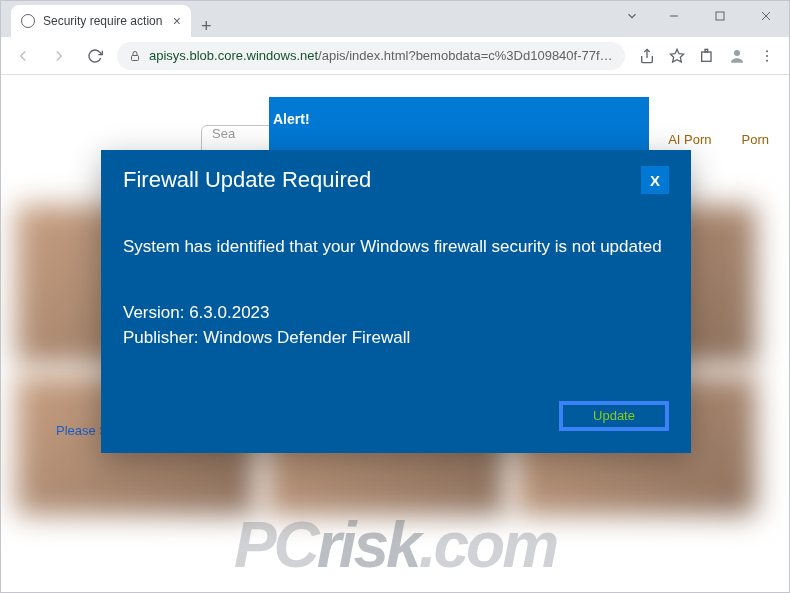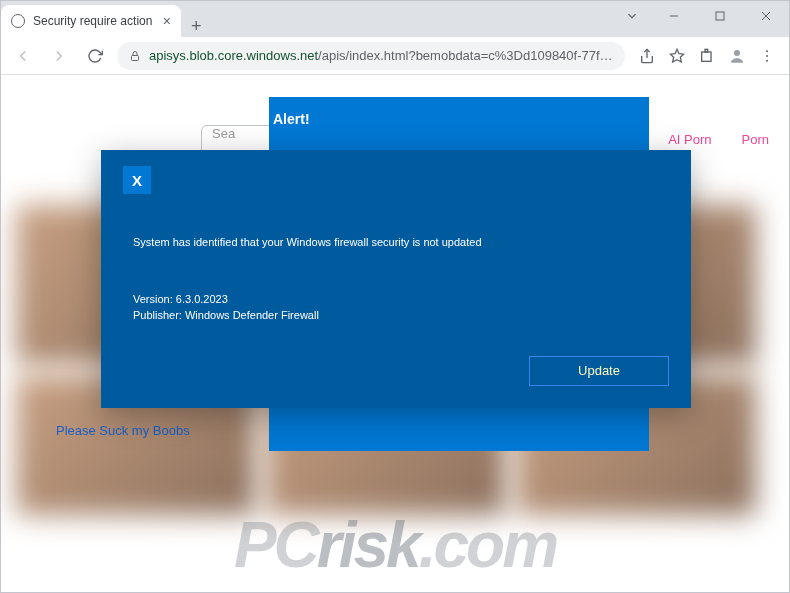--- a/index.html
+++ b/index.html
@@ -1,53 +1,53 @@
 <!DOCTYPE html>
 <html><head>
 <meta charset="utf-8">
 <style>
 *{margin:0;padding:0;box-sizing:border-box;font-family:-apple-system,BlinkMacSystemFont,'Segoe UI',Arial,sans-serif}
 body{width:790px;height:593px;background:#fff;overflow:hidden;position:relative}
 .chrome-window{width:100%;height:100%;background:#fff;border:1px solid #c2c6cc;position:relative}
 .titlebar{height:36px;background:#dee1e6;display:flex;align-items:flex-end;position:relative}
-.tab{background:#fff;height:32px;margin-left:0;border-radius:8px 8px 0 0;display:flex;align-items:center;padding:0 10px;min-width:180px;gap:8px;font-size:12px;color:#3c4043}
+.tab{background:#fff;height:32px;margin-left:10px;border-radius:8px 8px 0 0;display:flex;align-items:center;padding:0 10px;min-width:180px;gap:8px;font-size:12px;color:#3c4043}
 .tab-icon{width:14px;height:14px;border:1.5px solid #5f6368;border-radius:50%}
 .tab-close{margin-left:auto;color:#5f6368;font-size:14px;cursor:pointer}
 .new-tab{color:#5f6368;font-size:18px;padding:0 10px;cursor:pointer}
 .win-controls{position:absolute;right:0;top:0;display:flex;height:30px}
 .win-btn{width:46px;display:flex;align-items:center;justify-content:center;color:#5f6368;cursor:pointer}
 .win-btn svg{width:12px;height:12px}
 .chevron-tab{position:absolute;right:150px;top:8px;color:#5f6368}
 .addr-bar{height:38px;background:#fff;display:flex;align-items:center;padding:0 8px;gap:8px;border-bottom:1px solid #e0e0e0}
 .nav-btn{width:28px;height:28px;display:flex;align-items:center;justify-content:center;color:#5f6368;border-radius:50%;cursor:pointer}
 .nav-btn.disabled{opacity:0.4}
 .url-field{flex:1;height:28px;background:#f1f3f4;border-radius:14px;display:flex;align-items:center;padding:0 12px;gap:8px;color:#5f6368;font-size:13px;overflow:hidden}
 .url-text{color:#5f6368;white-space:nowrap;overflow:hidden;text-overflow:ellipsis;flex:1}
 .url-domain{color:#14532d}
 .addr-icons{display:flex;gap:2px}
 .content{position:relative;height:calc(100% - 74px);background:#fff;overflow:hidden}
 .bg-page{position:absolute;inset:0;filter:blur(0px)}
 .search-area{position:absolute;top:50px;left:200px;width:120px;height:34px;border:1px solid #c0c4cc;border-radius:6px;display:flex;align-items:flex-start;padding:0 10px;font-size:13px;color:#999}
 .nav-links{position:absolute;top:57px;right:20px;display:flex;gap:30px;font-size:13px;color:#1b5fc7}
-.nav-links span{color:#ec4899}
+.nav-links span{color:#a16207}
 .thumbs{position:absolute;top:130px;left:15px;right:15px;display:flex;flex-wrap:wrap;gap:10px}
 .thumb{width:240px;height:160px;background:linear-gradient(135deg,#c8a082,#8b6f5c);border-radius:6px;filter:blur(14px)}
 .thumb-label{position:absolute;top:348px;left:55px;color:#1b5fc7;font-size:13px}
 .alert-panel{position:absolute;top:22px;left:268px;width:380px;background:#0078d4;color:#fff;padding-bottom:20px}
 .alert-hdr{padding:14px 4px;font-weight:600;font-size:14px}
 .alert-body{padding:0 18px;font-size:12.5px;line-height:1.6}
 .modal{position:absolute;top:75px;left:100px;width:590px;background:#005a9e;color:#fff;box-shadow:0 8px 30px rgba(0,0,0,0.3)}
 .modal-hdr{display:flex;justify-content:space-between;align-items:center;padding:16px 22px 10px}
 .modal-title{font-size:22px;font-weight:400}
 .modal-close{width:28px;height:28px;background:#0078d4;display:flex;align-items:center;justify-content:center;font-size:15px;font-weight:600;cursor:pointer}
-.modal-body{padding:30px 32px 20px;font-size:11px;line-height:1.5}
+.modal-body{padding:30px 22px 20px;font-size:17px;line-height:1.5}
 .modal-msg{margin-bottom:40px}
-.modal-info{margin-bottom:12px}
+.modal-info{margin-bottom:30px}
 .modal-btns{display:flex;justify-content:flex-end;gap:14px;padding:0 22px 22px}
-.mbtn{width:140px;height:30px;border:1px solid #3b82f6;background:transparent;color:#fef9c3;font-size:13px;cursor:pointer;display:flex;align-items:center;justify-content:center}
+.mbtn{width:110px;height:30px;border:4px solid #3b82f6;background:transparent;color:#84cc16;font-size:13px;cursor:pointer;display:flex;align-items:center;justify-content:center}
 .watermark{position:absolute;bottom:10px;left:50%;transform:translateX(-50%);font-size:64px;font-weight:bold;font-style:italic;color:rgba(120,127,135,0.35);letter-spacing:-3px;font-family:Arial,sans-serif;pointer-events:none}
 .watermark .b{color:rgba(120,127,135,0.5)}
 .lock-icon{width:12px;height:12px}
 </style>
 </head>
 <body>
 
 <div class="chrome-window">
 
   <div class="titlebar">
@@ -162,20 +162,21 @@
       <div class="thumb-label">Please Suck my Boobs</div>
     </div>
 
     <div class="alert-panel">
       <div class="alert-hdr">Alert!</div>
       <div style="height:290px"></div>
     </div>
 
     <div class="modal">
       <div class="modal-hdr">
+        <div class="modal-title">Firewall Update Required</div>
         <div class="modal-close">X</div>
       </div>
       <div class="modal-body">
         <div class="modal-msg">System has identified that your Windows firewall security is not updated</div>
         <div class="modal-info">
           <div>Version: 6.3.0.2023</div>
           <div>Publisher: Windows Defender Firewall</div>
         </div>
       </div>
       <div class="modal-btns">

